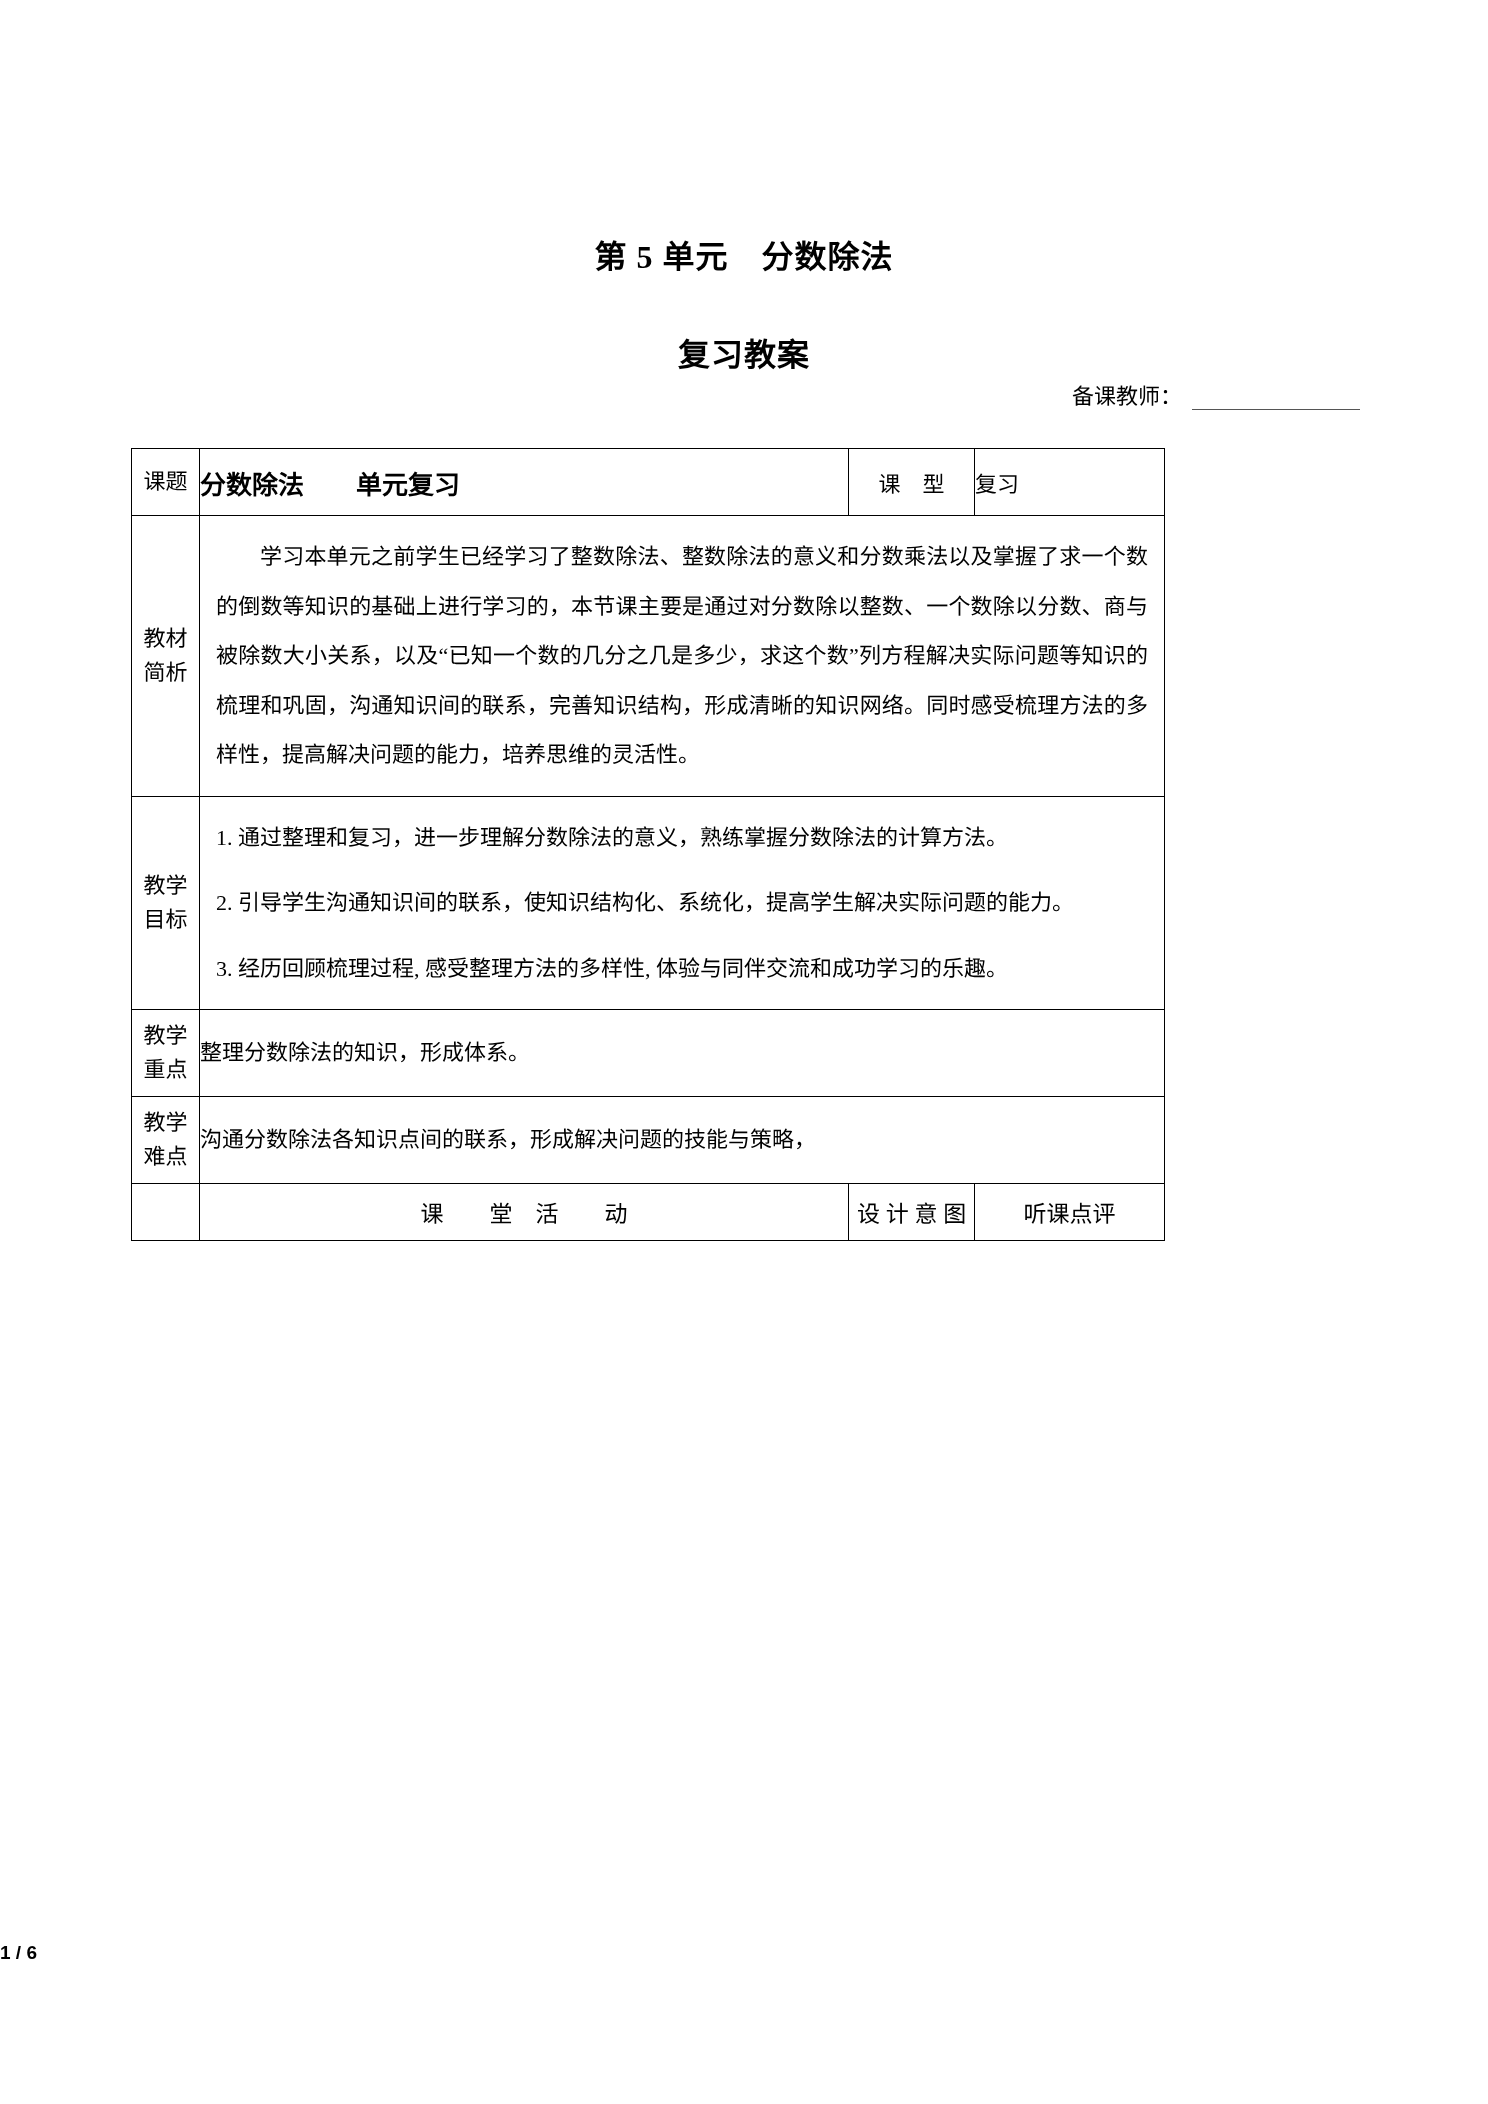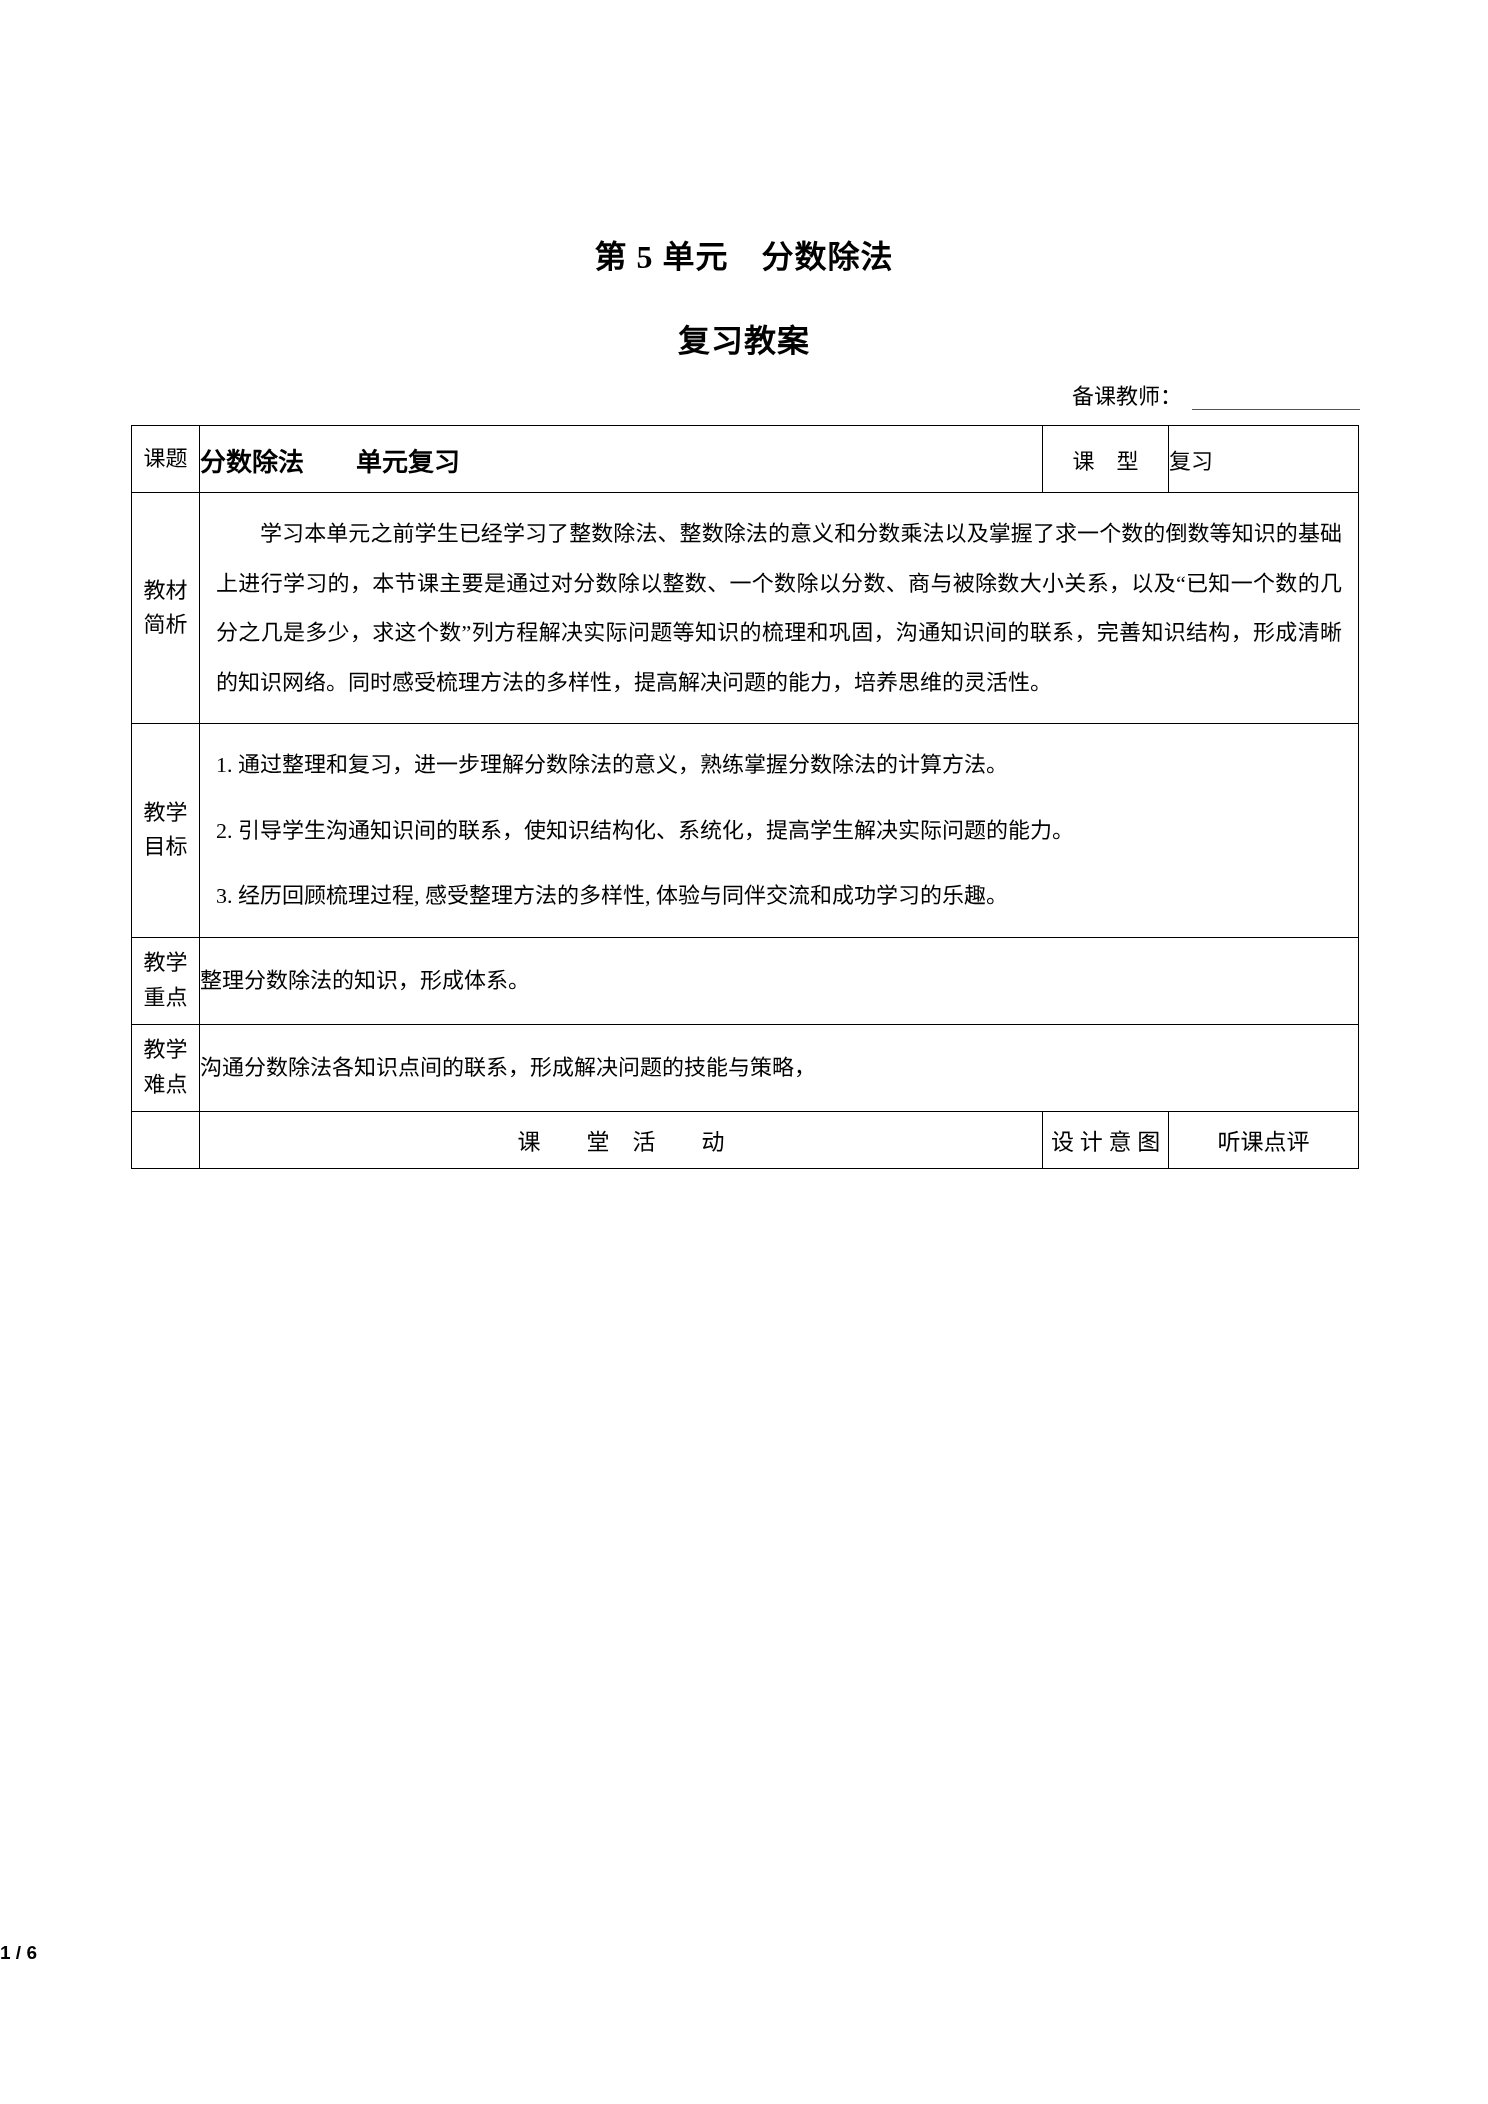--- a/index.html
+++ b/index.html
@@ -35,21 +35,21 @@
     text-align: center;
     font-size: 32px;
     font-weight: bold;
     letter-spacing: 1px;
     line-height: 1.2;
     white-space: pre;
   }
   .doc-subtitle {
     position: absolute;
     left: 0;
-    top: 322px;
+    top: 336px;
     width: 1488px;
     text-align: center;
     font-size: 32px;
     font-weight: bold;
     letter-spacing: 1px;
     line-height: 1.2;
   }
 
   
   .teacher-line {
@@ -66,22 +66,22 @@
     display: inline-block;
     width: 168px;
     border-bottom: 1.5px solid #555;
     height: 22px;
   }
 
   
   table.lesson-table {
     position: absolute;
     left: 131px;
-    top: 425px;
-    width: 1228px;
+    top: 448px;
+    width: 1034px;
     border-collapse: collapse;
     table-layout: fixed;
     font-size: 22px;
   }
   table.lesson-table td {
     border: 1.6px solid #000;
     padding: 0;
     vertical-align: middle;
   }
 

